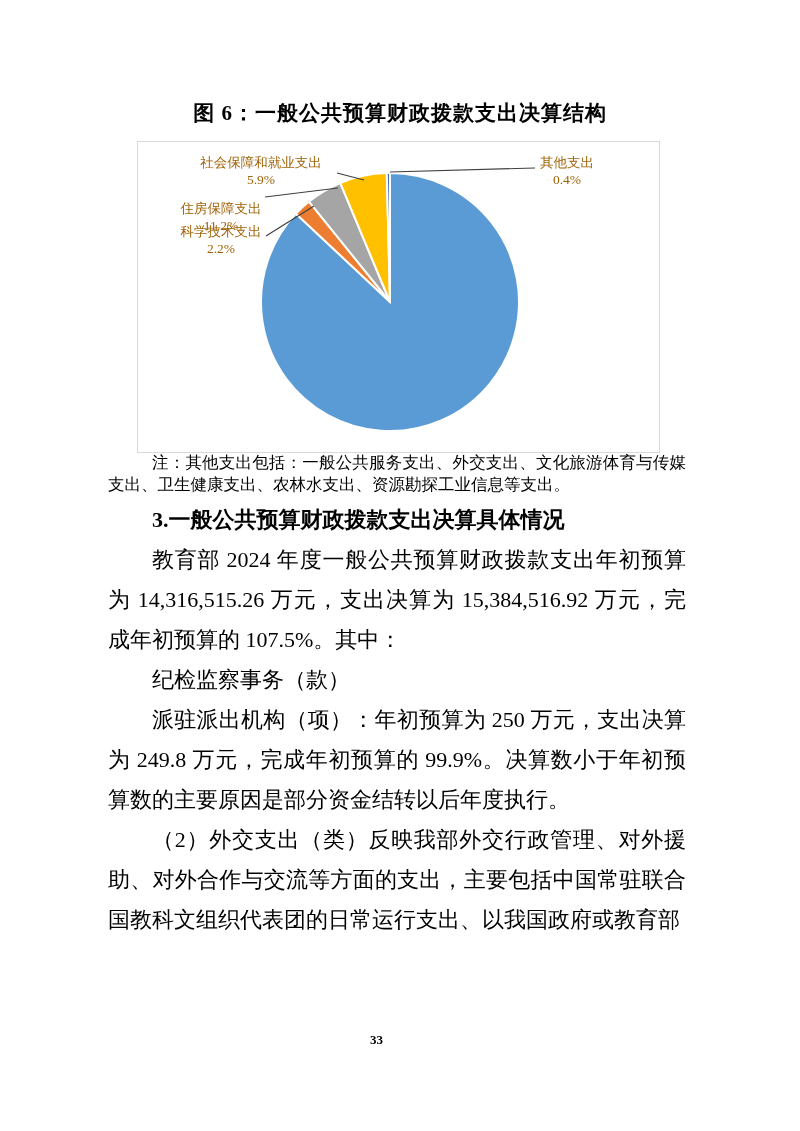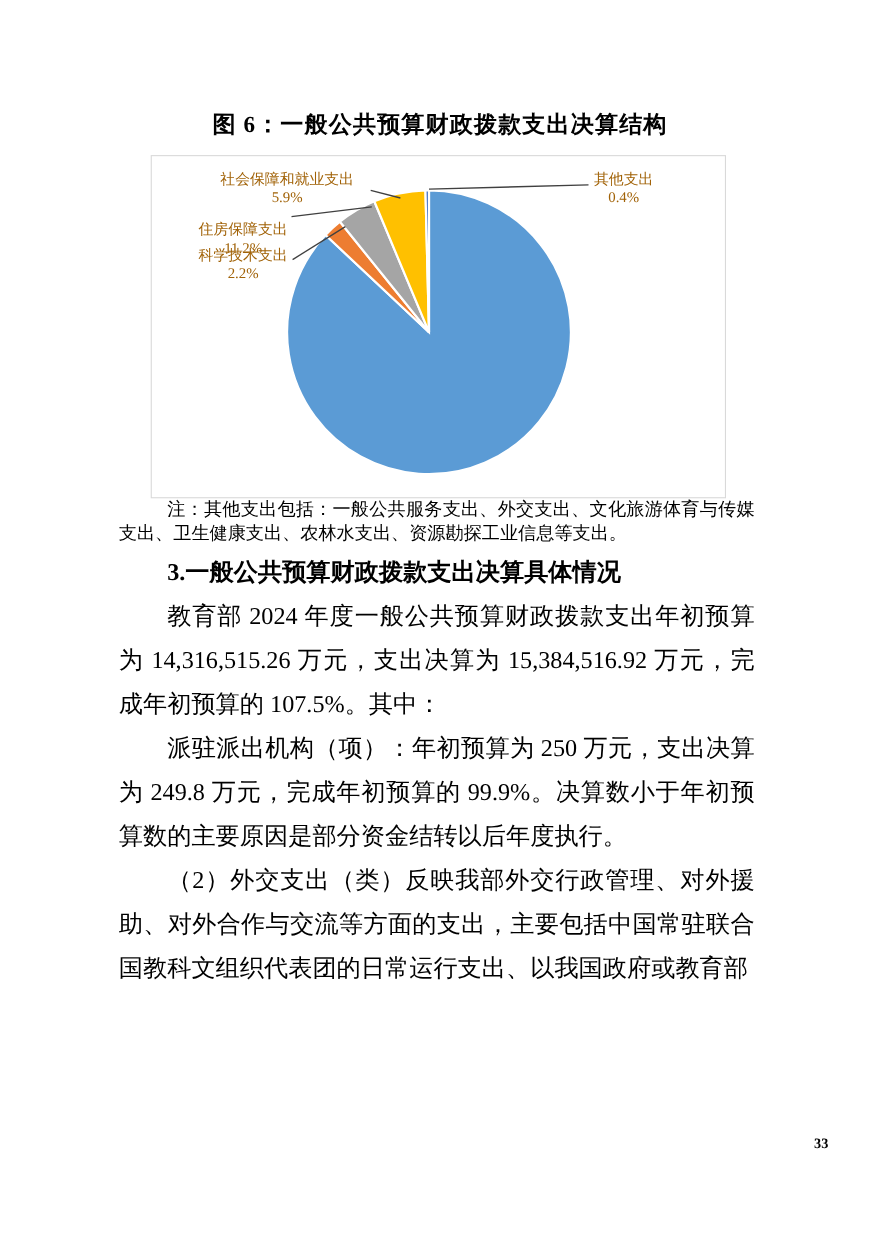--- a/index.html
+++ b/index.html
@@ -45,21 +45,21 @@
 
   .body-text {
     position: absolute; left: 108px; top: 500px; width: 578px;
     font-size: 22px; line-height: 40px; text-align: justify;
   }
   .body-text p { margin: 0; text-indent: 2em; }
   .body-text p.heading { font-weight: bold; }
 
   .page-number {
     position: absolute; top: 1032px; left: 0; width: 753px;
-    text-align: right; font-size: 13px; font-weight: bold;
+    text-align: center; font-size: 13px; font-weight: bold;
   }
 </style>
 </head>
 <body>
 
 <div class="page">
 
   <h2 class="fig-title">图 6：一般公共预算财政拨款支出决算结构</h2>
 
   <div class="chart-frame">
@@ -95,19 +95,20 @@
       <div>其他支出</div>
       <div>0.4%</div>
     </div>
   </div>
 
   <p class="note">注：其他支出包括：一般公共服务支出、外交支出、文化旅游体育与传媒支出、卫生健康支出、农林水支出、资源勘探工业信息等支出。</p>
 
   <div class="body-text">
     <p class="heading">3.一般公共预算财政拨款支出决算具体情况</p>
     <p>教育部 2024 年度一般公共预算财政拨款支出年初预算为 14,316,515.26 万元，支出决算为 15,384,516.92 万元，完成年初预算的 107.5%。其中：</p>
+    <p>纪检监察事务（款）</p>
     <p>派驻派出机构（项）：年初预算为 250 万元，支出决算为 249.8 万元，完成年初预算的 99.9%。决算数小于年初预算数的主要原因是部分资金结转以后年度执行。</p>
     <p>（2）外交支出（类）反映我部外交行政管理、对外援助、对外合作与交流等方面的支出，主要包括中国常驻联合国教科文组织代表团的日常运行支出、以我国政府或教育部</p>
   </div>
 
   <div class="page-number">33</div>
 
 </div>
 
 </body></html>

